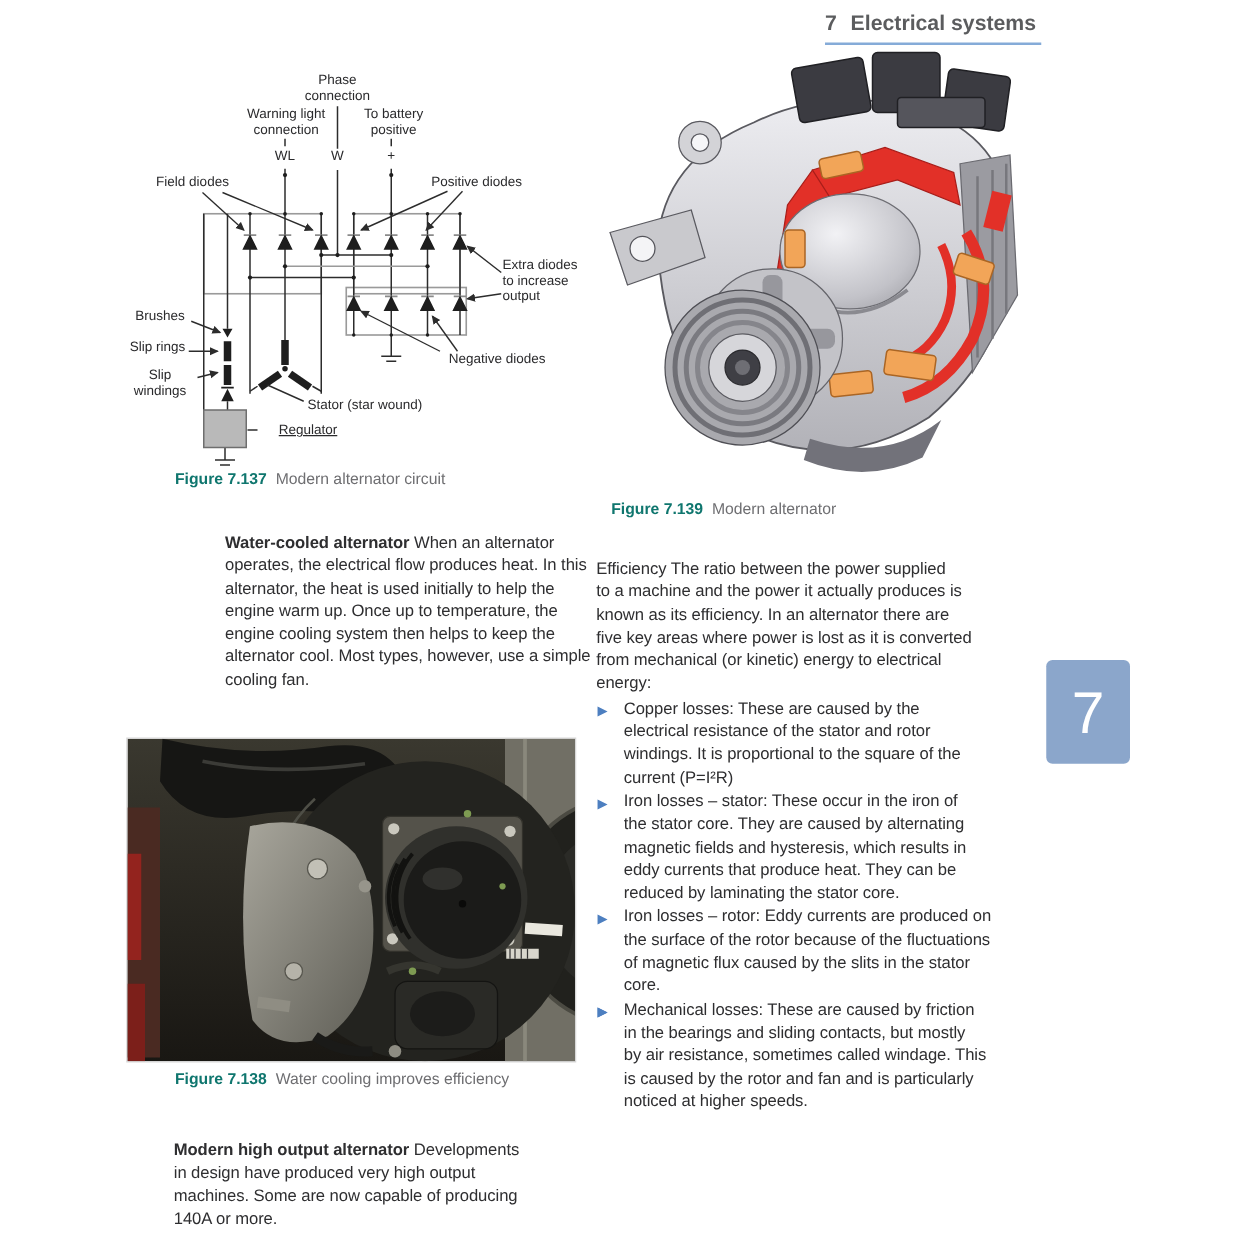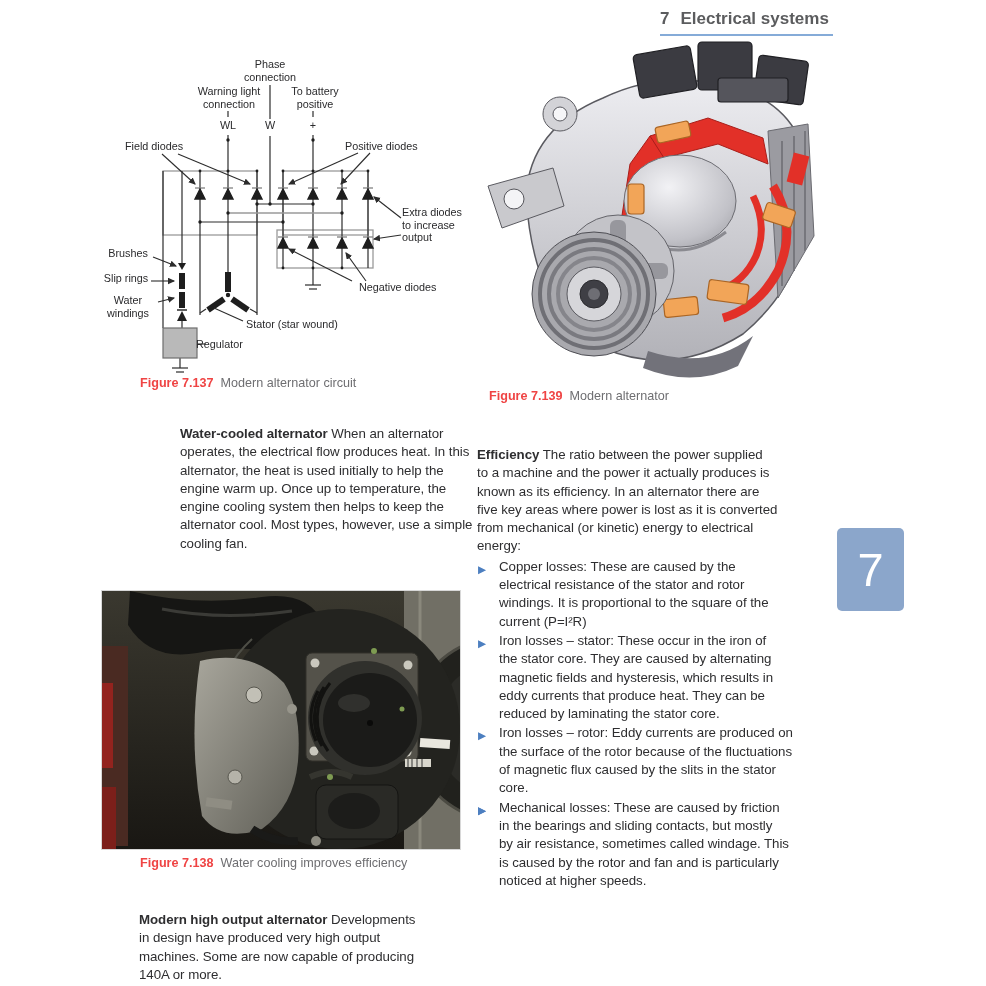--- a/index.html
+++ b/index.html
@@ -11,21 +11,21 @@
     border-bottom:2px solid #85abd8;padding-bottom:5px;padding-right:4px;white-space:nowrap;font-weight:bold;}
   .page-header .chnum{margin-right:11px;}
 
   
   .chapter-tab{position:absolute;left:837px;top:528px;width:67px;height:83px;background:#8ba6cb;
     border-radius:5px;display:flex;align-items:center;justify-content:center;
     color:#ffffff;font-size:47px;font-weight:400;}
 
   
   .figcap{position:absolute;font-size:12.6px;white-space:nowrap;}
-  .figcap .figlabel{color:#ef4444;font-weight:700;}
+  .figcap .figlabel{color:#0f766e;font-weight:700;}
   .figcap .figtext{color:#6e6e71;margin-left:7px;}
 
   
   .para{position:absolute;font-size:13.3px;line-height:18.3px;letter-spacing:-0.05px;width:365px;}
   .para .lead{font-weight:700;}
   .para .ptext{white-space:pre-line;}
 
   
   .rightcol{position:absolute;left:477px;top:446px;width:400px;font-size:13.3px;line-height:18.3px;letter-spacing:-0.05px;}
   .rightcol .ptext{white-space:pre-line;}
@@ -192,24 +192,24 @@
   <div class="dlabel tc" style="left:162px;top:64px;width:16px;">W</div>
   <div class="dlabel tc" style="left:206px;top:64px;width:14px;">+</div>
   <div class="dlabel tr" style="left:23px;top:85px;width:62px;">Field diodes</div>
   <div class="dlabel" style="left:245px;top:85px;">Positive diodes</div>
   <div class="dlabel" style="left:302px;top:151px;width:60px;">Extra diodes
 to increase
 output</div>
   <div class="dlabel" style="left:244px;top:226px;padding-left:15px;">Negative diodes</div>
   <div class="dlabel tr" style="left:4px;top:192px;width:48px;">Brushes</div>
   <div class="dlabel tr" style="left:0px;top:217px;width:52px;">Slip rings</div>
-  <div class="dlabel tr" style="left:0px;top:239px;width:56px;">Water
+  <div class="dlabel tr" style="left:0px;top:239px;width:56px;">Slip
 windings</div>
   <div class="dlabel" style="left:146px;top:263px;">Stator (star wound)</div>
-  <div class="dlabel" style="left:96px;top:283px;">Regulator</div>
+  <div class="dlabel" style="left:123px;top:283px;text-decoration:underline;">Regulator</div>
 </div>
 
 <div class="figcap" style="left:140px;top:376px;">
   <span class="figlabel">Figure 7.137</span><span class="figtext">Modern alternator circuit</span>
 </div>
 
 <div class="illustration">
   <svg width="362" height="350" viewBox="0 0 362 350">
     <defs>
       <linearGradient id="met" x1="0" y1="0" x2="0" y2="1">
@@ -260,21 +260,21 @@
     <circle cx="126" cy="258" r="54" fill="none" stroke="#6f6f75" stroke-width="4"></circle>
     <circle cx="126" cy="258" r="45" fill="none" stroke="#7a7a80" stroke-width="4"></circle>
     <circle cx="126" cy="258" r="36" fill="none" stroke="#85858b" stroke-width="4"></circle>
     <circle cx="126" cy="258" r="27" fill="#d6d6da" stroke="#5a5a60"></circle>
     <circle cx="126" cy="258" r="14" fill="#3f3f45" stroke="#2a2a2e"></circle>
     <circle cx="126" cy="258" r="6" fill="#6e6e74"></circle>
     <path d="M180,315 Q240,335 285,300 L270,330 Q225,352 175,332 Z" fill="#72727a"></path>
   </svg>
 </div>
 
-<div class="figcap" style="left:477px;top:389px;padding-left:12px;">
+<div class="figcap" style="left:477px;top:400px;padding-left:12px;">
   <span class="figlabel">Figure 7.139</span><span class="figtext">Modern alternator</span>
 </div>
 
 <div class="para" style="left:139px;top:425px;margin-left:41px;">
   <span class="lead">Water-cooled alternator</span><span class="ptext"> When an alternator
 operates, the electrical flow produces heat. In this
 alternator, the heat is used initially to help the
 engine warm up. Once up to temperature, the
 engine cooling system then helps to keep the
 alternator cool. Most types, however, use a simple
@@ -342,21 +342,21 @@
 
 <div class="para" style="left:139px;top:911px;">
   <span class="lead">Modern high output alternator</span><span class="ptext"> Developments
 in design have produced very high output
 machines. Some are now capable of producing
 140A or more.</span>
 </div>
 
 <div class="rightcol">
   <div>
-    <span class="lead" style="font-weight:700;">Efficiency</span><span class="ptext"> The ratio between the power supplied
+    <span class="lead" style="font-weight:400;">Efficiency</span><span class="ptext"> The ratio between the power supplied
 to a machine and the power it actually produces is
 known as its efficiency. In an alternator there are
 five key areas where power is lost as it is converted
 from mechanical (or kinetic) energy to electrical
 energy:</span>
   </div>
   <ul class="losses-list">
     <li><span class="bullet">▶</span><span>Copper losses: These are caused by the
 electrical resistance of the stator and rotor
 windings. It is proportional to the square of the

